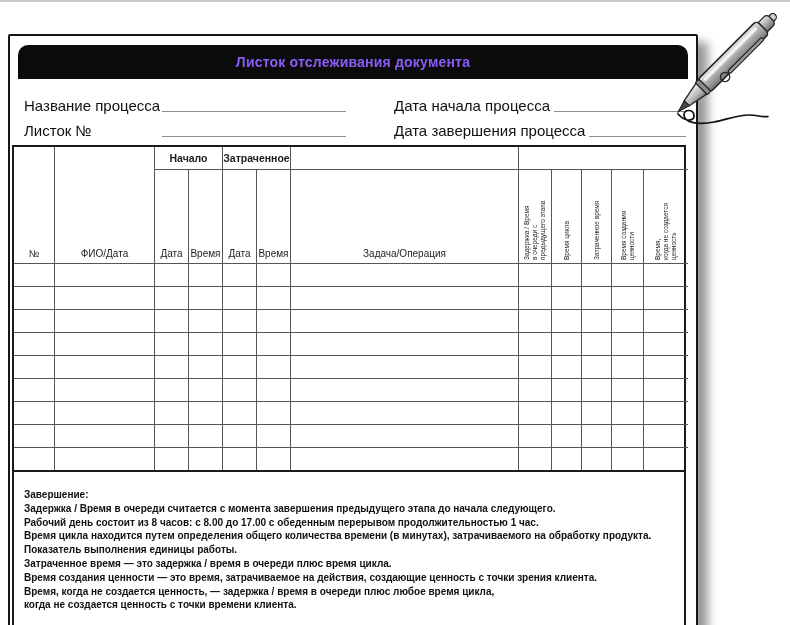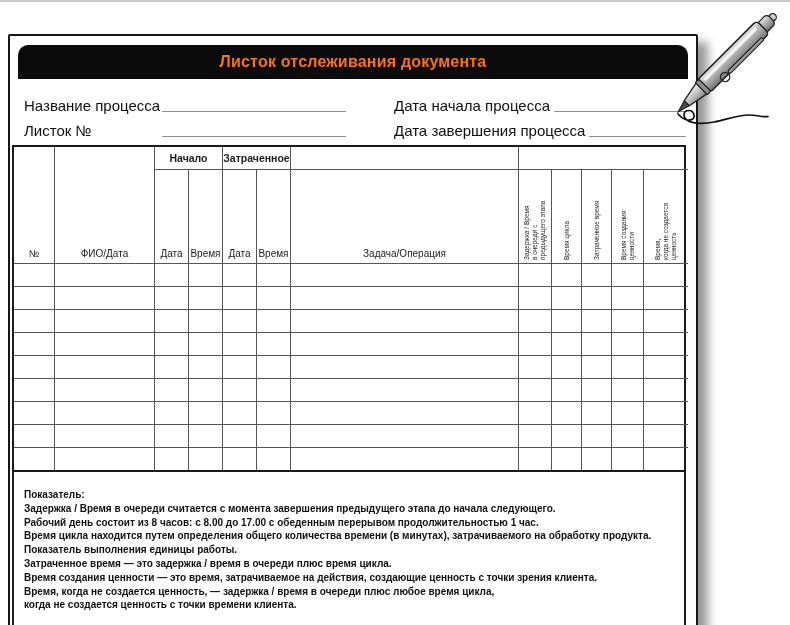--- a/index.html
+++ b/index.html
@@ -9,21 +9,21 @@
                    border-top:2px solid #c9c9c9; }
 
   
   .sheet { position:absolute; left:8px; top:34px; width:690px; height:616px;
            background:#fff; border:2px solid #161616; border-radius:2px;
            box-shadow:10px 8px 10px rgba(0,0,0,0.40); }
 
   .title-bar { margin:9px 8px 0 8px; height:34px; background:#0b0b0b;
                border-radius:10px 10px 0 0; display:flex; align-items:center;
                justify-content:center; }
-  .title-bar .t { color:#f97316; font-size:16px; font-weight:700; letter-spacing:.2px; }
+  .title-bar .t { color:#8b5cf6; font-size:14px; font-weight:700; letter-spacing:.2px; }
 
   
   .fields { display:flex; margin:10px 10px 0 2px; padding:0 0 0 12px; }
   .fcol.left  { width:322px; margin-right:48px; }
   .fcol.right { flex:1; }
   .frow { display:flex; align-items:flex-end; height:25px; }
   .flabel { font-size:15px; white-space:nowrap; }
   .fcol.left .flabel  { min-width:138px; }
   .fcol.right .flabel { padding-right:4px; }
   .fline { flex:1; border-bottom:1.5px solid #8f8f8f; margin-bottom:2px; height:1px; }
@@ -229,21 +229,21 @@
       <div class="cell"></div>
       <div class="cell"></div>
       <div class="cell"></div>
       <div class="cell"></div>
       <div class="cell"></div>
       <div class="cell"></div>
       <div class="cell"></div>
     </div>
 
   <div class="notes">
-    <div class="nline">Показатель:</div>
+    <div class="nline">Завершение:</div>
     <div>
         <div class="nline">Задержка / Время в очереди считается с момента завершения предыдущего этапа до начала следующего.</div>
         <div class="nline">Рабочий день состоит из 8 часов: с 8.00 до 17.00 с обеденным перерывом продолжительностью 1 час.</div>
         <div class="nline">Время цикла находится путем определения общего количества времени (в минутах), затрачиваемого на обработку продукта.</div>
         <div class="nline">Показатель выполнения единицы работы.</div>
         <div class="nline">Затраченное время — это задержка / время в очереди плюс время цикла.</div>
         <div class="nline">Время создания ценности — это время, затрачиваемое на действия, создающие ценность с точки зрения клиента.</div>
         <div class="nline">Время, когда не создается ценность, — задержка / время в очереди плюс любое время цикла,</div>
         <div class="nline">когда не создается ценность с точки времени клиента.</div>
       </div>

